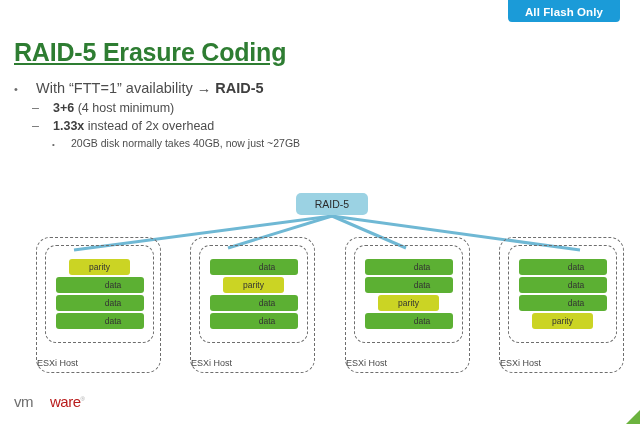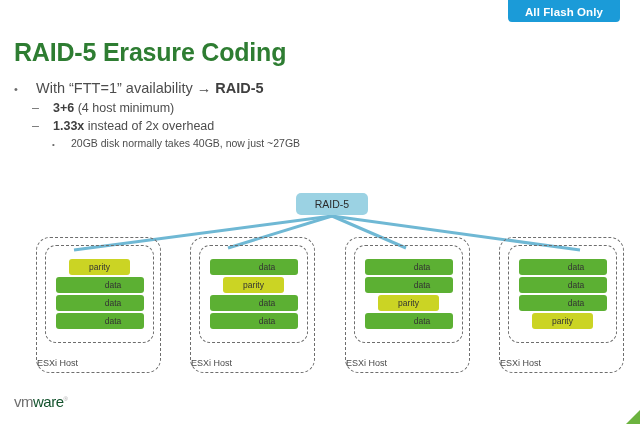--- a/index.html
+++ b/index.html
@@ -38,20 +38,21 @@
 
   
   #slide-title {
     position: absolute;
     left: 14px;
     top: 38px;
     font-size: 25px;
     font-weight: bold;
     color: #2e7d32;
     letter-spacing: -.2px;
+    text-decoration: underline;
   }
 
   
   #bullets {
     position: absolute;
     left: 14px;
     top: 80px;
     width: 430px;
   }
   .b-row {
@@ -158,21 +159,21 @@
 
   
   #vmware-logo {
     position: absolute;
     left: 14px;
     bottom: 14px;
     font-size: 15px;
     letter-spacing: -.5px;
   }
   #vmware-logo .vm   { color: #6e6e6e; font-weight: normal; }
-  #vmware-logo .ware { color: #14532d; font-weight: normal; }
+  #vmware-logo .ware { color: #b91c1c; font-weight: normal; margin-left: 17px; }
   #vmware-logo .tm   { color: #a6a6a6; font-size: 6px; vertical-align: super; }
 
   #corner-accent {
     position: absolute;
     right: 0;
     bottom: 0;
     width: 0;
     height: 0;
     border-left: 14px solid transparent;
     border-bottom: 14px solid #6cb33f;

